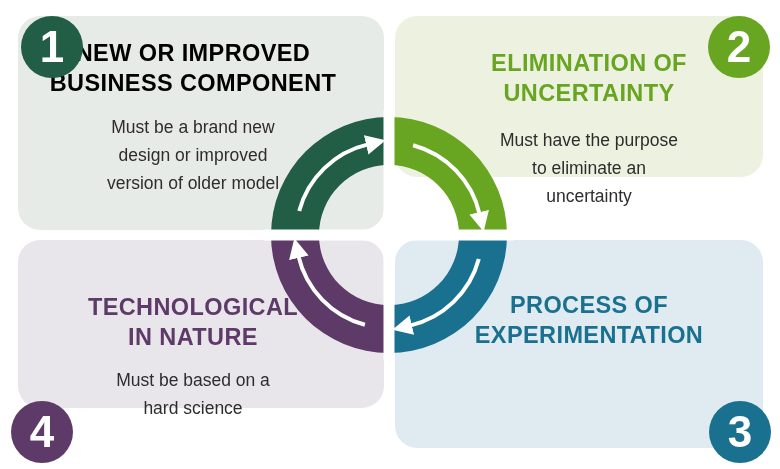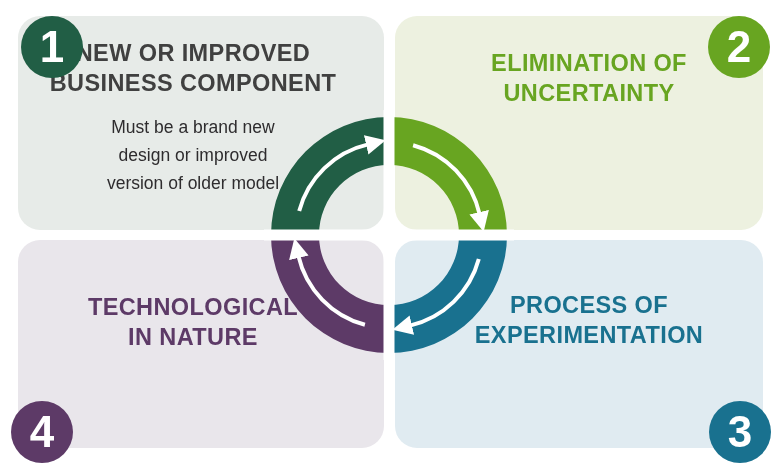--- a/index.html
+++ b/index.html
@@ -5,29 +5,29 @@
   html,body{margin:0;padding:0;background:#ffffff;}
   .stage{
     position:relative;
     width:780px;height:469px;
     background:#ffffff;
     overflow:hidden;
     font-family:"Liberation Sans", sans-serif;
   }
   .card{position:absolute;border-radius:22px;box-sizing:border-box;text-align:center;}
   .card-tl{left:18px;top:16px;width:366px;height:214px;background:#e7ebe8;padding:22px 28px 0 12px;}
-  .card-tr{left:395px;top:16px;width:368px;height:214px;background:#edf1e0;padding:32px 10px 0 30px;}
-  .card-bl{left:18px;top:240px;width:366px;height:208px;background:#e9e6eb;padding:52px 28px 0 12px;}
+  .card-tr{left:395px;top:16px;width:368px;height:161px;background:#edf1e0;padding:32px 10px 0 30px;}
+  .card-bl{left:18px;top:240px;width:366px;height:168px;background:#e9e6eb;padding:52px 28px 0 12px;}
   .card-br{left:395px;top:240px;width:368px;height:208px;background:#e0ebf1;padding:50px 10px 0 30px;}
   .title{
     margin:0;
     font-size:23.5px;line-height:30px;font-weight:700;
     letter-spacing:0.4px;white-space:pre-line;
   }
-  .t-1{color:#404040;}
+  .t-1{color:#000000;}
   .t-2{color:#68a521;}
   .t-3{color:#19718f;}
   .t-4{color:#5d3a67;}
   .body{
     margin:14px 0 0 0;
     font-size:17.5px;line-height:28px;font-weight:400;
     color:#2e2c2e;white-space:pre-line;
   }
   .card-tl .body{margin-top:15px;}
   .card-tl .body + .body{}
@@ -52,25 +52,30 @@
     <h2 class="title t-1">NEW OR IMPROVED
 BUSINESS COMPONENT</h2>
     <p class="body">Must be a brand new
 design or improved
 version of older model</p>
   </div>
 
   <div class="card card-tr">
     <h2 class="title t-2">ELIMINATION OF
 UNCERTAINTY</h2>
+    <p class="body">Must have the purpose
+to eliminate an
+uncertainty</p>
   </div>
 
   <div class="card card-bl">
     <h2 class="title t-4">TECHNOLOGICAL
 IN NATURE</h2>
+    <p class="body">Must be based on a
+hard science</p>
   </div>
 
   <div class="card card-br">
     <h2 class="title t-3">PROCESS OF
 EXPERIMENTATION</h2>
   </div>
 
   <svg class="ring" viewBox="-125 -125 250 250" xmlns="http://www.w3.org/2000/svg">
     <defs>
       <marker id="ah" viewBox="0 0 10 10" refX="1" refY="5" markerWidth="5" markerHeight="5" orient="auto">

